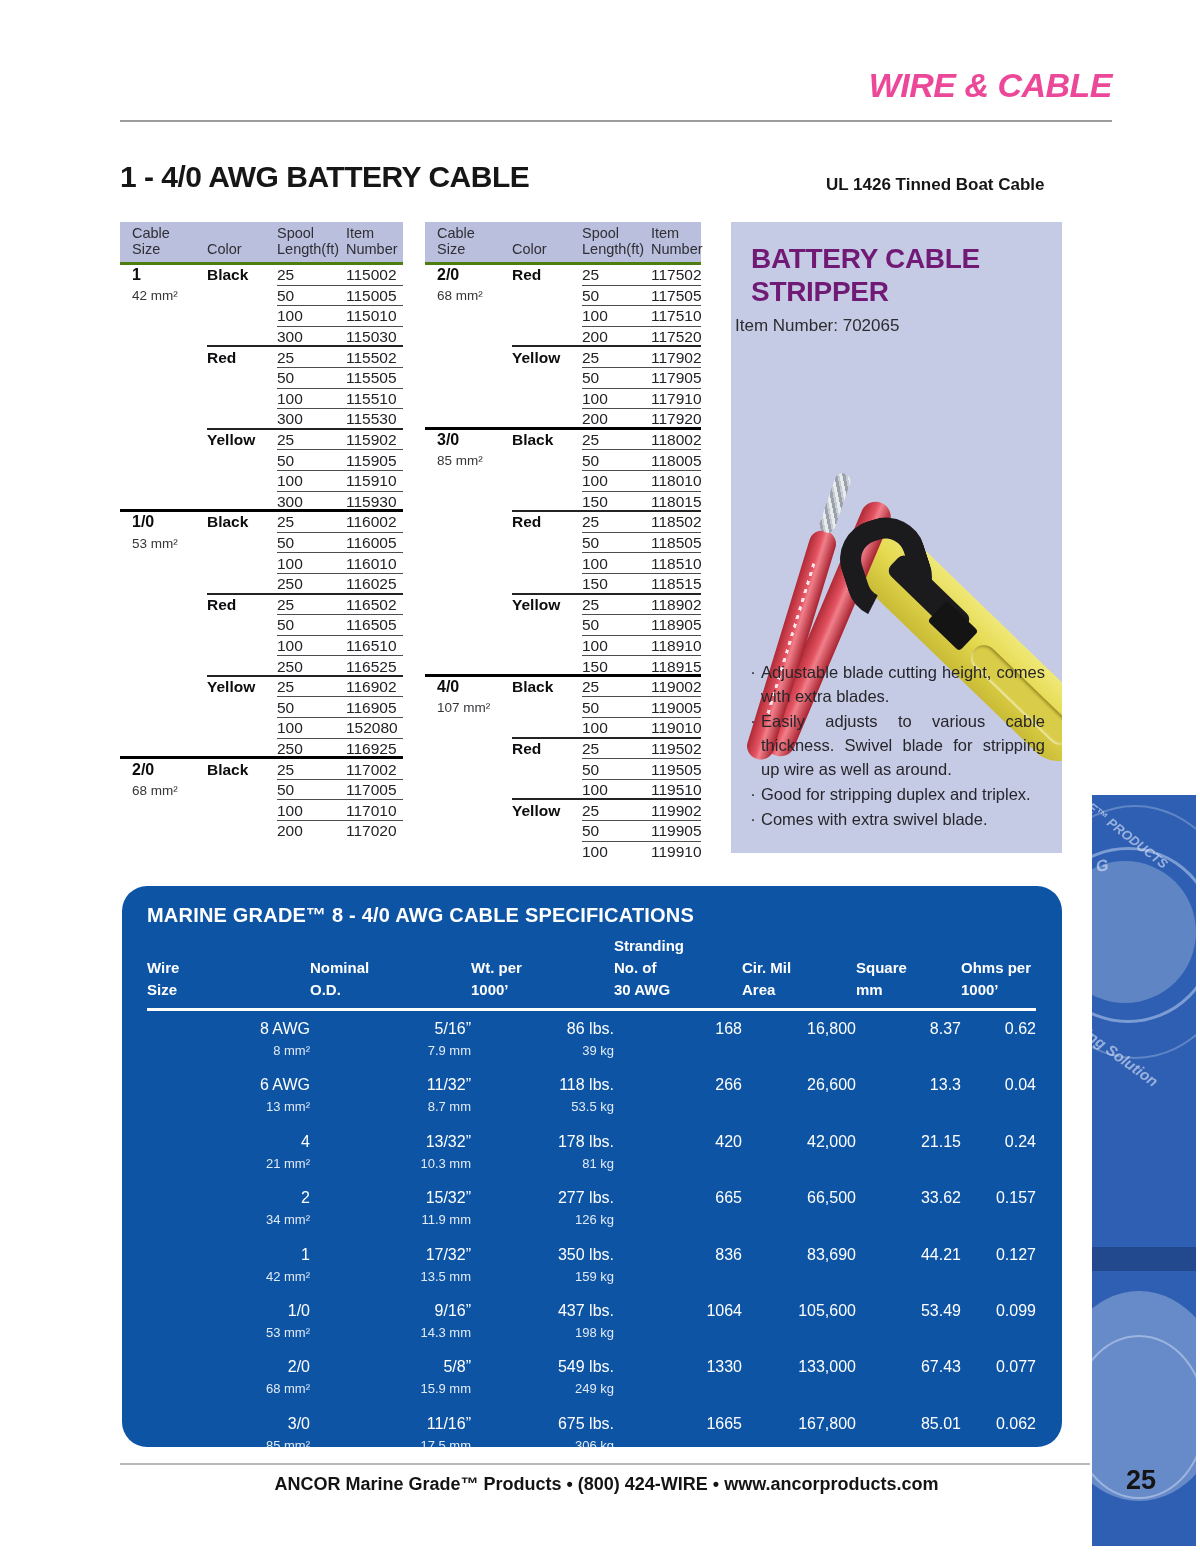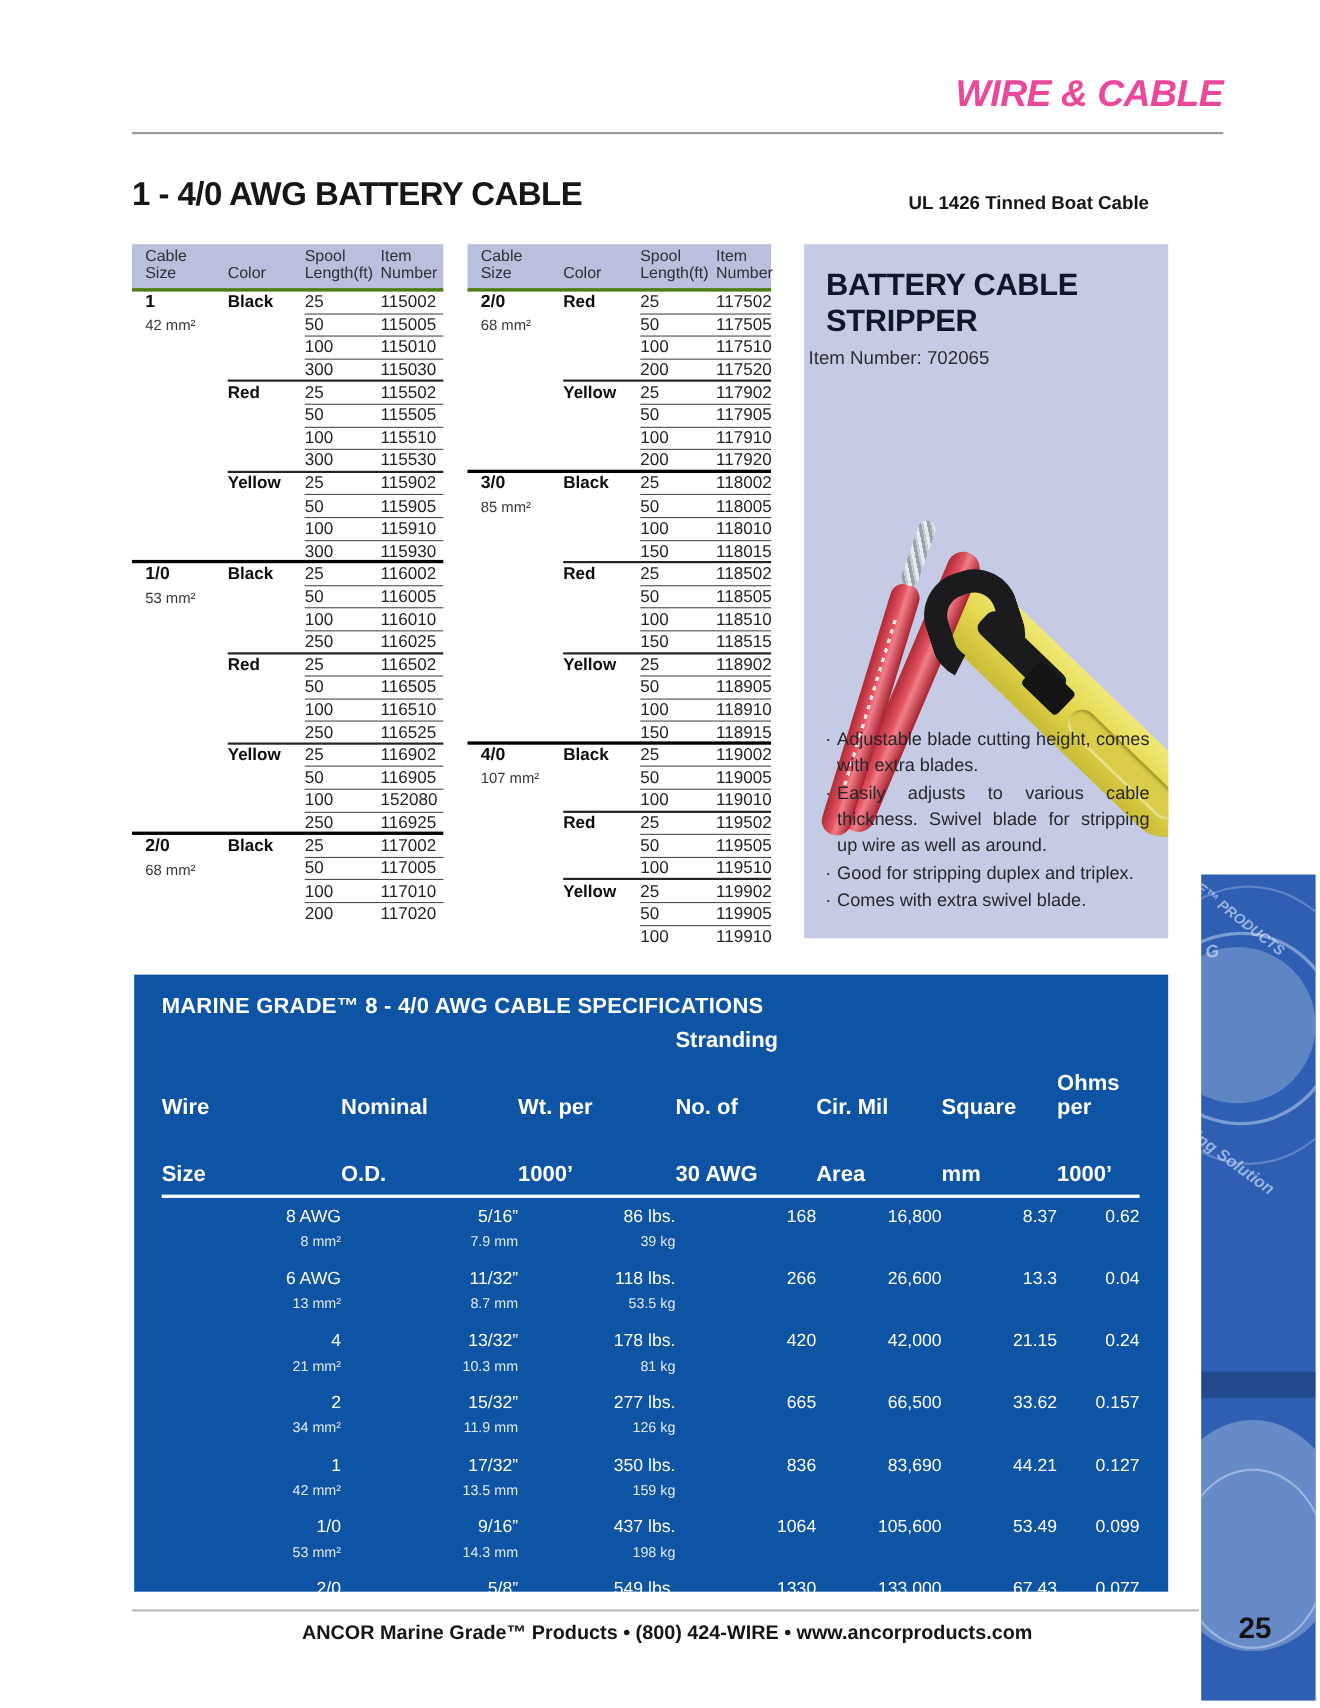--- a/index.html
+++ b/index.html
@@ -34,21 +34,21 @@
   .end-norm::after{left:157px;border-bottom:1px solid #4b4b50;}
   .end-color::after{left:87px;border-bottom:2px solid #232325;}
   .end-size::after{left:0;border-bottom:3px solid #000;}
   .end-none::after{border-bottom:none;}
   .c-size{font-weight:700;color:#0d0d0f;font-size:16px;}
   .c-metric{font-size:13.5px;color:#36363a;}
   .c-color{font-weight:700;color:#0d0d0f;font-size:15.5px;}
 
   
   #sidebar{left:731px;top:222px;width:331px;height:631px;background:#c6cbe5;overflow:hidden;}
-  .sb-title{margin:20px 0 0 20px;font-size:28px;line-height:33px;font-weight:800;color:#0f172a;letter-spacing:-0.3px;}
+  .sb-title{margin:20px 0 0 20px;font-size:28px;line-height:33px;font-weight:800;color:#701a75;letter-spacing:-0.3px;}
   .sb-item{margin:8px 0 0 4px;font-size:17px;color:#2c2c30;}
   .sb-bullets{position:absolute;left:14px;top:438px;width:300px;font-size:16.5px;line-height:24px;color:#26262b;}
   .sb-bullets .b{display:flex;margin:0 0 1px 0;}
   .sb-bullets .dot{width:16px;flex:0 0 16px;text-align:center;}
   .sb-bullets .bt{flex:1;text-align:justify;}
 
   
   #photo{position:absolute;left:0;top:128px;width:331px;height:300px;}
   .tool{position:absolute;left:85px;top:258px;width:310px;height:68px;border-radius:32px;
     background:linear-gradient(180deg,#efe877 0%,#e4d94f 45%,#c9bb35 100%);transform:rotate(44deg);}
@@ -63,26 +63,26 @@
     repeating-linear-gradient(180deg,rgba(255,255,255,.85) 0 4px,transparent 4px 9px);transform:rotate(17deg);}
   .strand{position:absolute;left:96px;top:122px;width:16px;height:62px;border-radius:8px;
     background:repeating-linear-gradient(60deg,#e8ebee 0 3px,#9aa2ab 3px 6px,#c7ccd2 6px 8px);transform:rotate(19deg);}
   .clamp-arc{position:absolute;left:112px;top:168px;width:86px;height:100px;border:21px solid #1b1b1e;
     border-radius:40px;box-sizing:border-box;border-bottom-color:transparent;transform:rotate(-18deg);}
   .clamp-arm{position:absolute;left:150px;top:232px;width:96px;height:26px;background:#1b1b1e;border-radius:8px;transform:rotate(44deg);}
   .blade-window{position:absolute;left:200px;top:262px;width:44px;height:28px;background:#141414;border-radius:4px;transform:rotate(44deg);}
 
   
   #spec{left:122px;top:886px;width:940px;height:561px;background:#0d54a4;box-sizing:border-box;
-    padding:18px 26px 0 25px;color:#fff;}
+    padding:18px 26px 0 25px;color:#fff;border-radius:25px;}
   .spec-title{font-size:20px;font-weight:700;letter-spacing:0.2px;}
   .spec-head{display:grid;grid-template-columns:163px 161px 143px 128px 114px 105px 1fr;
     margin-top:8px;border-bottom:3px solid #ffffff;padding-bottom:7px;}
   .head-cell{display:flex;flex-direction:column;justify-content:flex-end;min-height:63px;
-    font-weight:700;font-size:20px;line-height:22px;gap:39px;}
+    font-weight:700;font-size:15px;line-height:22px;}
   .spec-row{display:grid;grid-template-columns:163px 161px 143px 128px 114px 105px 1fr;
     height:47.4px;padding-top:9px;box-sizing:content-box;text-align:right;}
   .cell .main{font-size:16px;line-height:18px;}
   .cell .sub{font-size:13px;line-height:15px;margin-top:5px;color:rgba(255,255,255,.88);}
 
   
   #strip{left:1092px;top:795px;width:104px;height:751px;background:#2e5fb2;overflow:hidden;}
   .ring{position:absolute;border-radius:50%;}
   .r1{left:-52px;top:52px;width:170px;height:170px;border:3px solid rgba(190,208,238,.55);}
   .r2{left:-38px;top:66px;width:142px;height:142px;background:rgba(175,195,230,.38);}

